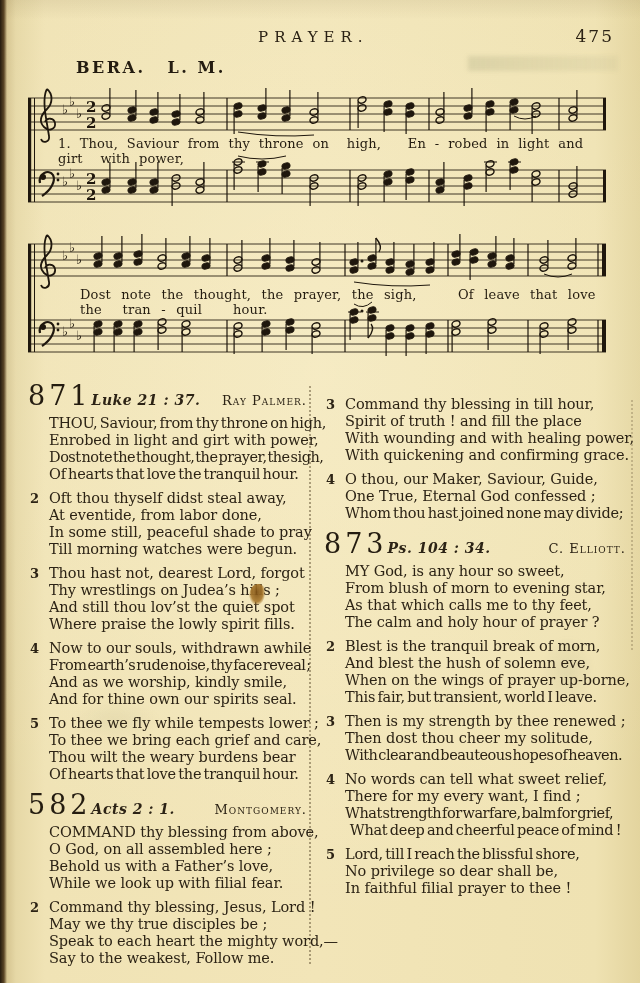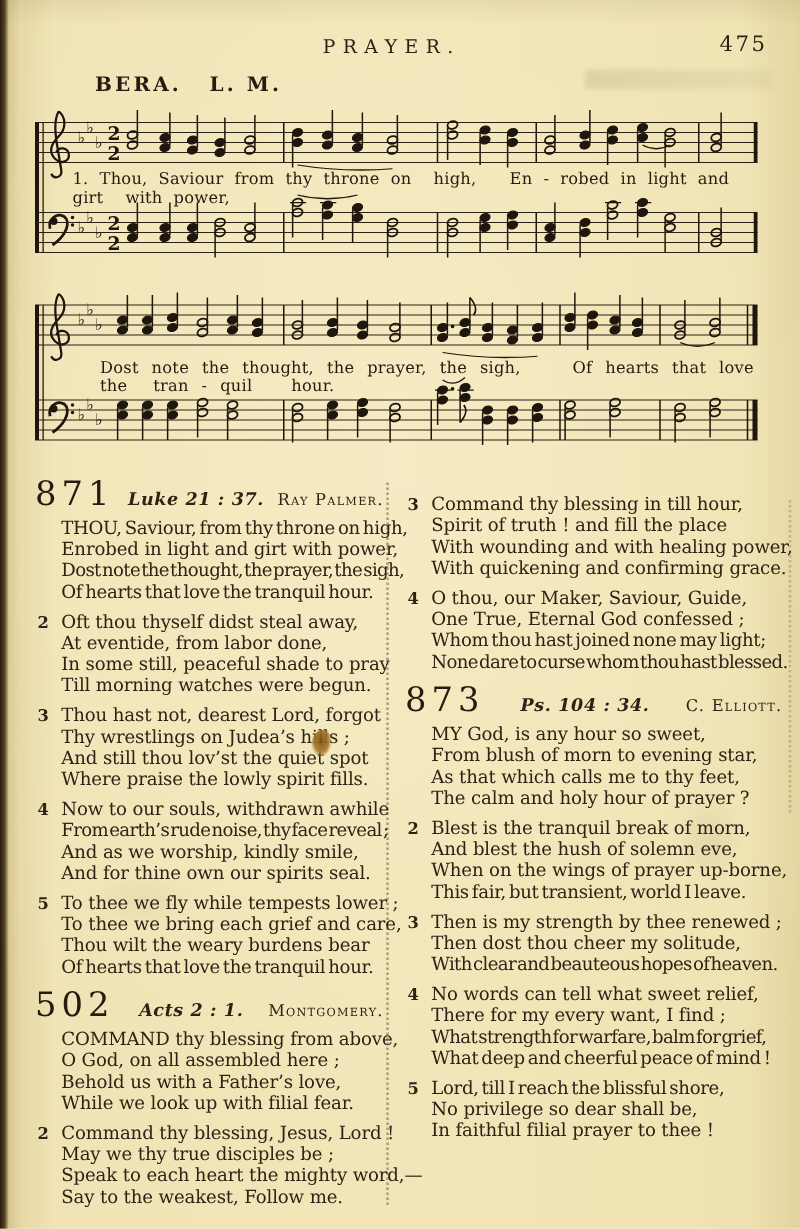--- a/index.html
+++ b/index.html
@@ -34,21 +34,21 @@
   
   .col{position:absolute}
   #colL{left:28px;top:381px;width:279px}
   #colR{left:324px;top:396px;width:302px}
   .divider{position:absolute;left:309px;top:386px;height:578px;
     border-left:2px dotted rgba(96,79,49,.50)}
   .divider2{position:absolute;left:631px;top:400px;height:250px;
     border-left:2px dotted rgba(96,79,49,.28)}
   .hymn-header{position:relative;display:flex;align-items:baseline;height:30px;margin-bottom:4px}
   .hymn-number{font-size:27px;letter-spacing:4px;line-height:30px;color:#241c10}
-  .hymn-ref{flex:1;text-align:center;font-style:italic;font-weight:600;font-size:14px;letter-spacing:.5px}
+  .hymn-ref{flex:1;font-style:italic;font-weight:600;font-size:14px;letter-spacing:.5px}
   .hymn-author{font-variant:small-caps;font-size:13px;letter-spacing:1px;white-space:nowrap}
   .verse{position:relative;padding-left:21px;margin-bottom:7px;font-size:14.5px;line-height:17px}
   .verse-num{position:absolute;left:2px;top:0;font-size:13px;font-weight:700}
   .vline{white-space:nowrap;letter-spacing:-0.1px}
   
   .stain-spot{position:absolute;left:249px;top:584px;width:16px;height:21px;opacity:.92;
     border-radius:62% 38% 55% 45%;
     background:radial-gradient(ellipse at 50% 40%, #7d4f12 0%, #a9792e 52%, rgba(169,121,46,0) 76%);}
   .ghost{position:absolute;filter:blur(2px);pointer-events:none}
   .ghost1{left:468px;top:56px;width:150px;height:15px;
@@ -400,21 +400,21 @@
         <ellipse cx="516" cy="96" rx="4.1" ry="3" transform="rotate(-18 516 96)" fill="none" stroke="#1f170d" stroke-width="1.5"></ellipse>
         <ellipse cx="516" cy="104" rx="4.1" ry="3" transform="rotate(-18 516 104)" fill="none" stroke="#1f170d" stroke-width="1.5"></ellipse>
         <line x1="512.1" y1="98" x2="512.1" y2="124" stroke="#1f170d" stroke-width="1.2"></line>
         <ellipse cx="544" cy="92" rx="4.1" ry="3" transform="rotate(-18 544 92)" fill="none" stroke="#1f170d" stroke-width="1.5"></ellipse>
         <ellipse cx="544" cy="100" rx="4.1" ry="3" transform="rotate(-18 544 100)" fill="none" stroke="#1f170d" stroke-width="1.5"></ellipse>
         <line x1="540.1" y1="94" x2="540.1" y2="120" stroke="#1f170d" stroke-width="1.2"></line>
         <path d="M326,52 Q364,58 402,55" stroke="#1f170d" stroke-width="1" fill="none"></path>
         <path d="M516,44 Q530,50 544,44" stroke="#1f170d" stroke-width="1" fill="none"></path>
         <path d="M326,74 Q335,80 344,72" stroke="#1f170d" stroke-width="1" fill="none"></path>
       </svg>
-    <div class="lyric lyric2">Dost note the thought, the prayer, the sigh,    Of hearts that love the  tran - quil   hour.</div>
+    <div class="lyric lyric2">Dost note the thought, the prayer, the sigh,    Of leave that love the  tran - quil   hour.</div>
   </div>
 
   <div class="divider"></div>
   <div class="divider2"></div>
 
   <div class="col" id="colL">
       <div class="hymn-header">
         <span class="hymn-number">871</span>
         <span class="hymn-ref">Luke 21 : 37.</span>
         <span class="hymn-author">Ray Palmer.</span>
@@ -448,21 +448,21 @@
         <div class="vline">And for thine own our spirits seal.</div>
       </div>
       <div class="verse">
         <span class="verse-num">5</span>
         <div class="vline">To thee we fly while tempests lower ;</div>
         <div class="vline">To thee we bring each grief and care,</div>
         <div class="vline">Thou wilt the weary burdens bear</div>
         <div class="vline" style="word-spacing: -2px; letter-spacing: -0.25px;">Of hearts that love the tranquil hour.</div>
       </div>
       <div class="hymn-header">
-        <span class="hymn-number">502</span>
+        <span class="hymn-number">582</span>
         <span class="hymn-ref">Acts 2 : 1.</span>
         <span class="hymn-author">Montgomery.</span>
       </div>
       <div class="verse">
         <span class="verse-num"></span>
         <div class="vline">COMMAND thy blessing from above,</div>
         <div class="vline">O God, on all assembled here ;</div>
         <div class="vline">Behold us with a Father’s love,</div>
         <div class="vline">While we look up with filial fear.</div>
       </div>
@@ -479,22 +479,21 @@
         <span class="verse-num">3</span>
         <div class="vline">Command thy blessing in till hour,</div>
         <div class="vline">Spirit of truth ! and fill the place</div>
         <div class="vline">With wounding and with healing power,</div>
         <div class="vline">With quickening and confirming grace.</div>
       </div>
       <div class="verse">
         <span class="verse-num">4</span>
         <div class="vline">O thou, our Maker, Saviour, Guide,</div>
         <div class="vline">One True, Eternal God confessed ;</div>
-        <div class="vline" style="word-spacing: -2px; letter-spacing: -0.25px;">Whom thou hast joined none may light;</div>
-        <div class="vline" style="word-spacing: -3.2px; letter-spacing: -0.5px;">None dare to curse whom thou hast blessed.</div>
+        <div class="vline" style="word-spacing: -2px; letter-spacing: -0.25px;">Whom thou hast joined none may divide;</div>
       </div>
       <div class="hymn-header">
         <span class="hymn-number">873</span>
         <span class="hymn-ref">Ps. 104 : 34.</span>
         <span class="hymn-author">C. Elliott.</span>
       </div>
       <div class="verse">
         <span class="verse-num"></span>
         <div class="vline">MY God, is any hour so sweet,</div>
         <div class="vline">From blush of morn to evening star,</div>
@@ -512,21 +511,21 @@
         <span class="verse-num">3</span>
         <div class="vline">Then is my strength by thee renewed ;</div>
         <div class="vline">Then dost thou cheer my solitude,</div>
         <div class="vline" style="word-spacing: -3.2px; letter-spacing: -0.5px;">With clear and beauteous hopes of heaven.</div>
       </div>
       <div class="verse">
         <span class="verse-num">4</span>
         <div class="vline">No words can tell what sweet relief,</div>
         <div class="vline">There for my every want, I find ;</div>
         <div class="vline" style="word-spacing: -3.2px; letter-spacing: -0.5px;">What strength for warfare, balm for grief,</div>
-        <div class="vline" style="word-spacing: -2px; letter-spacing: -0.25px;">What deep and cheerful peace of mind !</div>
+        <div class="vline" style="word-spacing: -2px; letter-spacing: -0.25px; text-align: center;">What deep and cheerful peace of mind !</div>
       </div>
       <div class="verse">
         <span class="verse-num">5</span>
         <div class="vline" style="word-spacing: -2px; letter-spacing: -0.25px;">Lord, till I reach the blissful shore,</div>
         <div class="vline">No privilege so dear shall be,</div>
         <div class="vline">In faithful filial prayer to thee !</div>
       </div>
     </div>
 
   <div class="stain-spot"></div>

